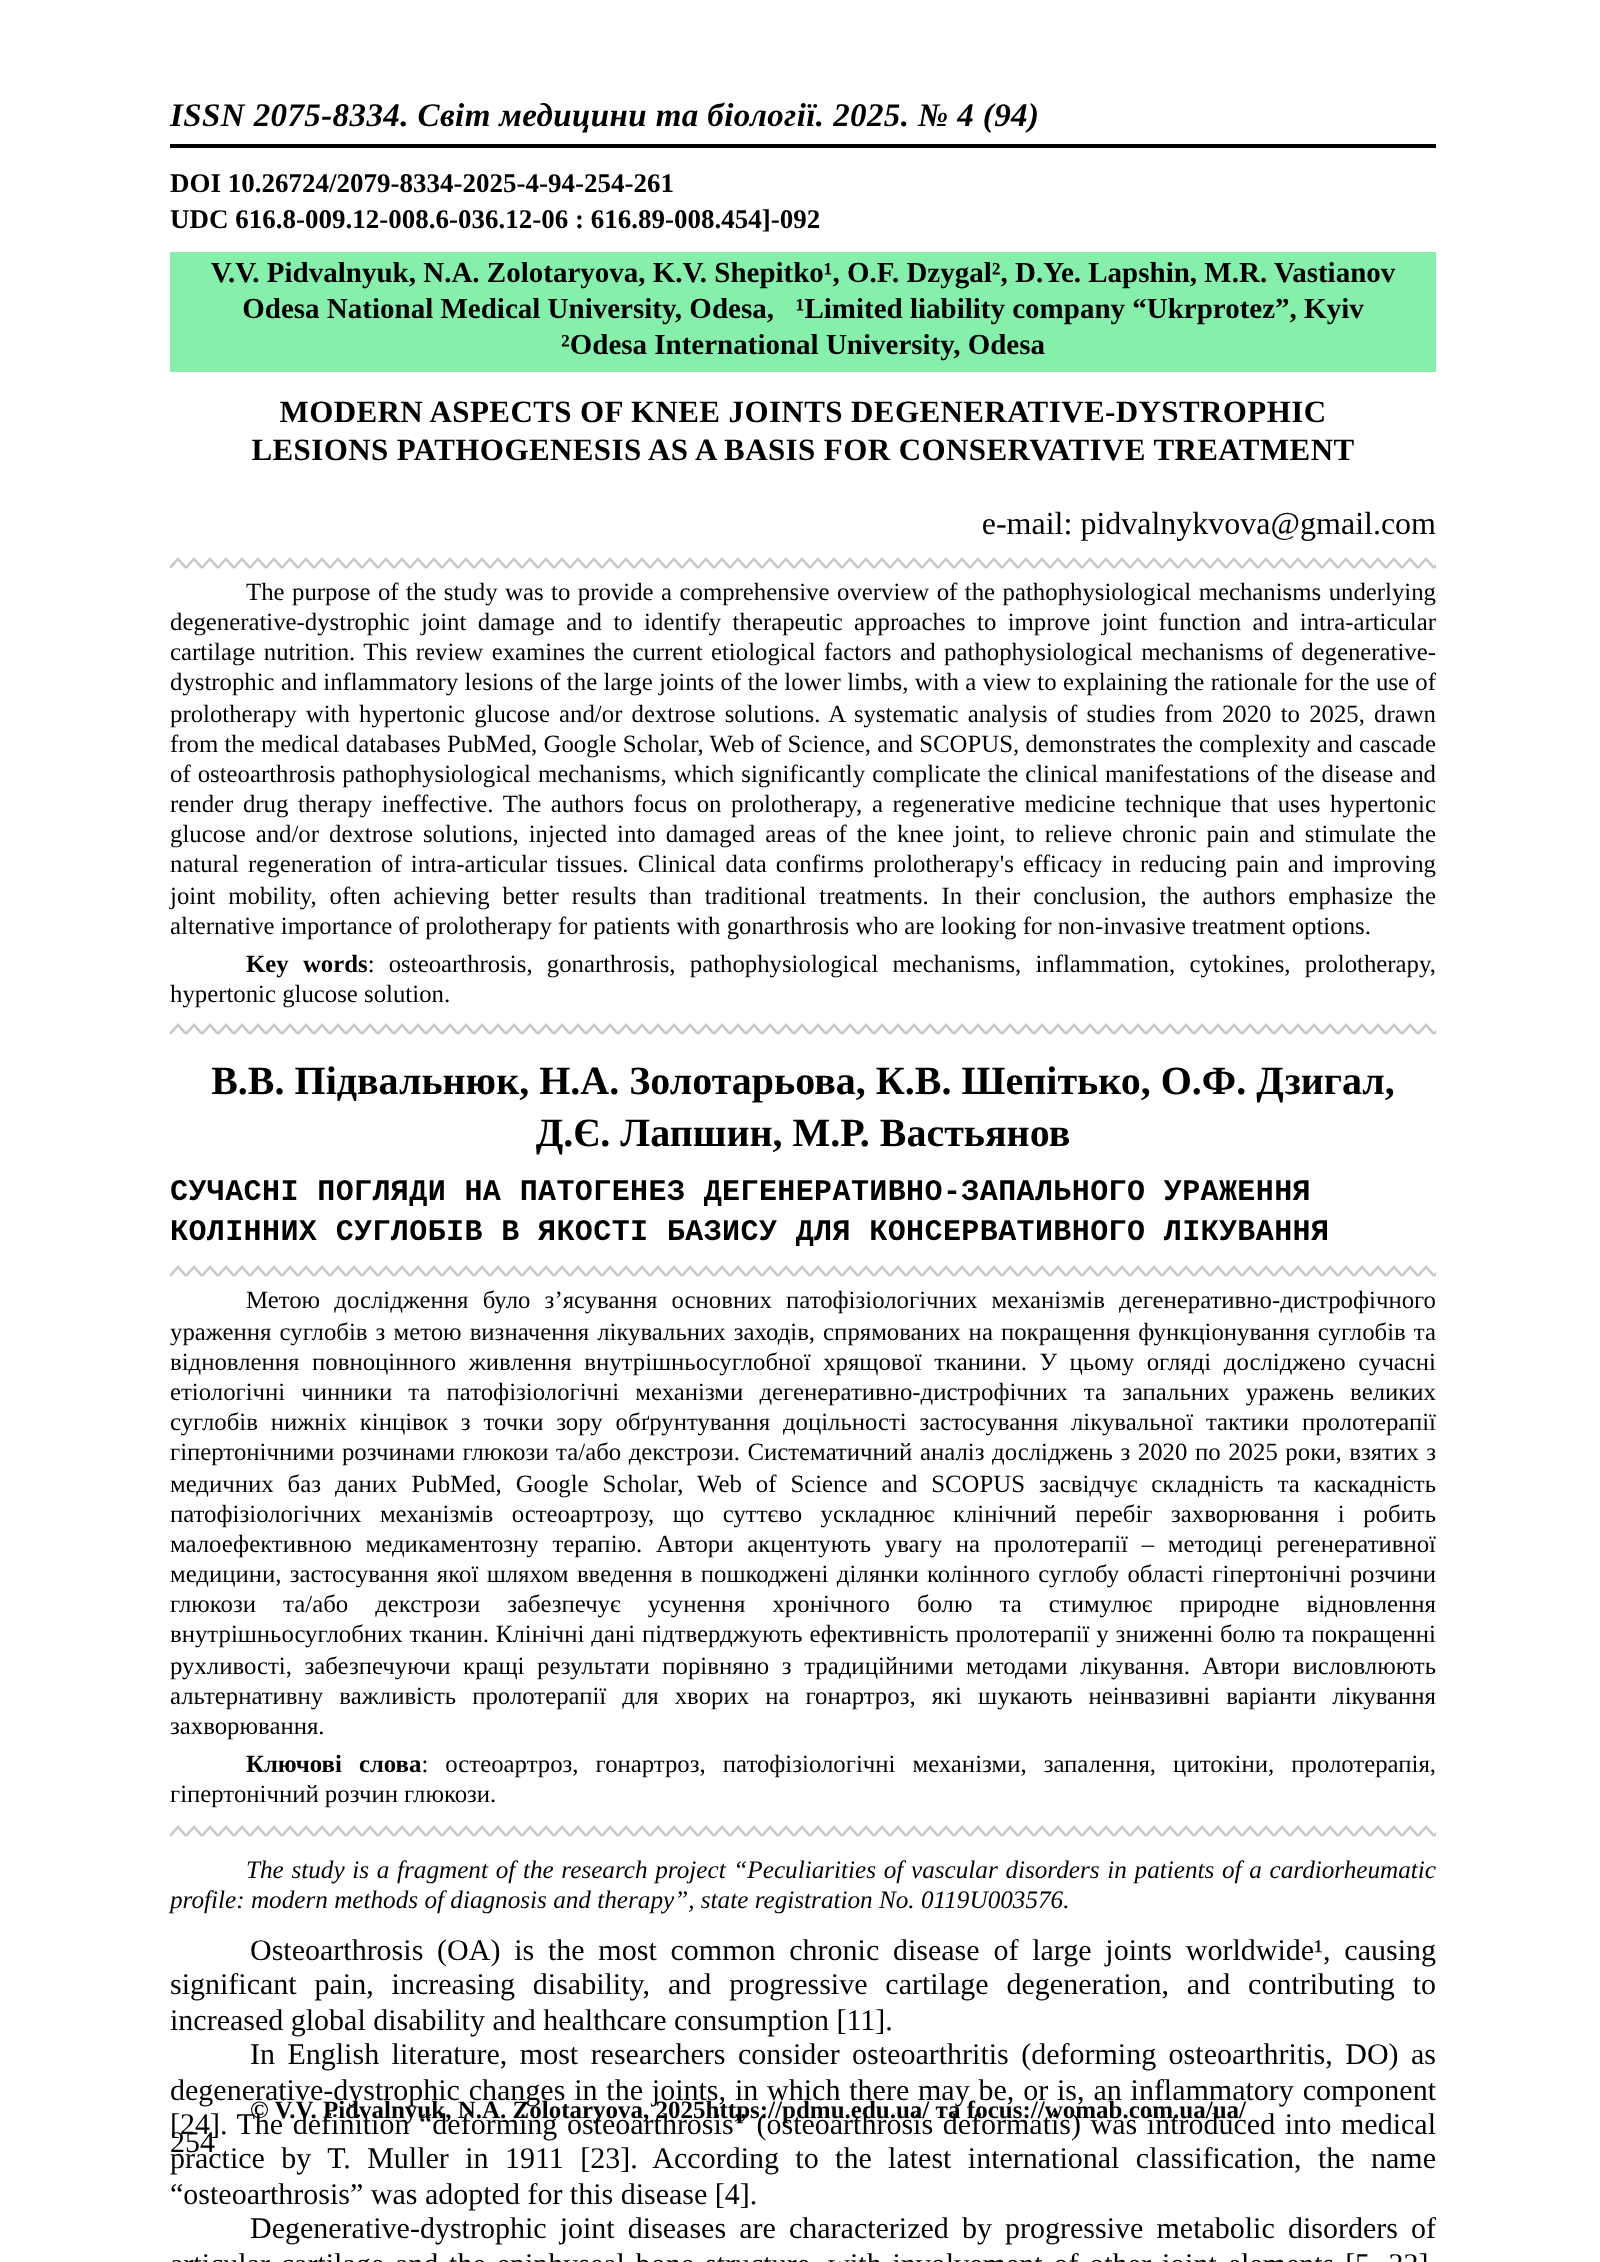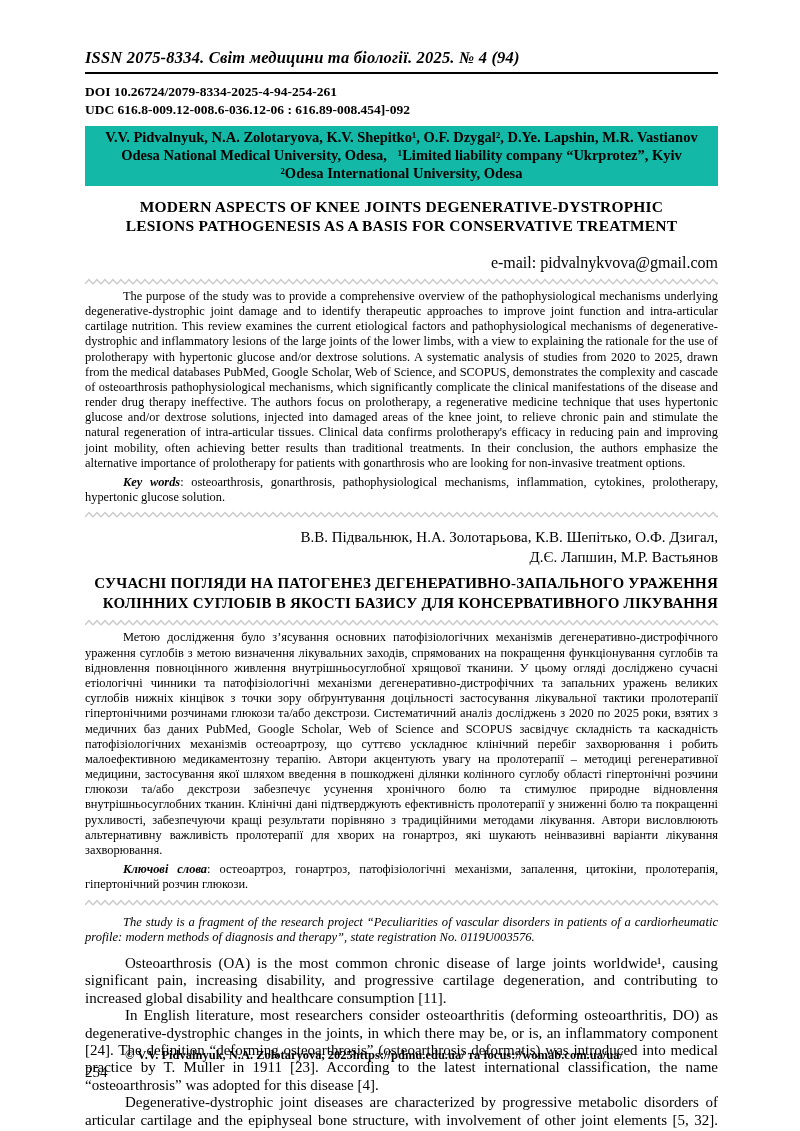--- a/index.html
+++ b/index.html
@@ -10,48 +10,48 @@
   }
   .page{position:absolute;left:85px;top:0;width:633px;}
   
   .journal-line{
     margin-top:48px;font-size:16.5px;font-weight:bold;font-style:italic;
     border-bottom:2.5px solid #000;padding-bottom:4px;letter-spacing:.2px;
   }
   .ids{margin-top:9px;font-weight:bold;font-size:13.5px;line-height:1.3;}
   
   .affil{
-    margin-top:8px;background:#14b8a6;text-align:center;font-weight:bold;
+    margin-top:8px;background:#86efac;text-align:center;font-weight:bold;
     font-size:14.5px;line-height:1.24;padding:3px 2px;
   }
   .affil .l2{white-space:pre-wrap;}
   
   .title-en{
     margin-top:11px;text-align:center;font-weight:bold;font-size:15.5px;
     line-height:1.25;letter-spacing:.2px;padding:0 20px;
   }
   .email-line{margin-top:18px;text-align:right;font-size:16px;}
   .email-line a{color:#000;text-decoration:none;}
   
   .zz{display:block;margin-top:6px;margin-bottom:2px;}
   
   .abs{
     margin:4px 0 0 0;font-size:12.4px;line-height:1.225;text-align:justify;
     text-indent:38px;
   }
   .abs.kw{text-indent:38px;}
-  .abs b{font-weight:bold;font-style:italic;}
+  .abs b{font-weight:bold;}
   
   .authors-ua{
-    margin-top:10px;text-align:right;font-weight:normal;font-size:15px;
+    margin-top:10px;text-align:center;font-weight:bold;font-size:20px;
     line-height:1.3;white-space:pre-line;
   }
   .title-ua{
-    margin-top:7px;text-align:right;font-weight:bold;font-size:15px;
-    line-height:1.3;letter-spacing:.2px;
+    margin-top:7px;text-align:left;font-weight:bold;font-size:15px;
+    line-height:1.3;letter-spacing:.2px;font-family:Liberation Mono, monospace;
   }
   
   .fragment{
     margin:9px 0 0 0;font-size:12.6px;font-style:italic;line-height:1.25;
     text-align:justify;text-indent:38px;
   }
   
   .bodytext p{
     margin:0;font-size:15px;line-height:1.16;text-align:justify;text-indent:40px;
   }

